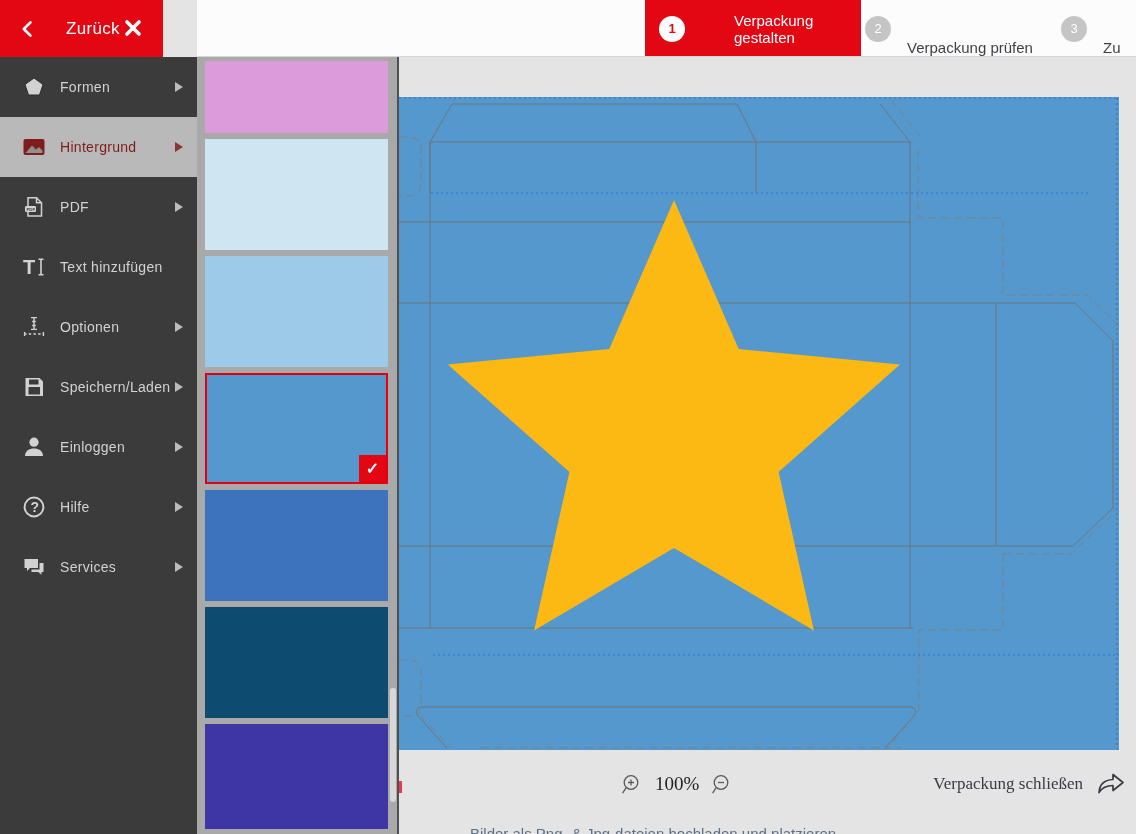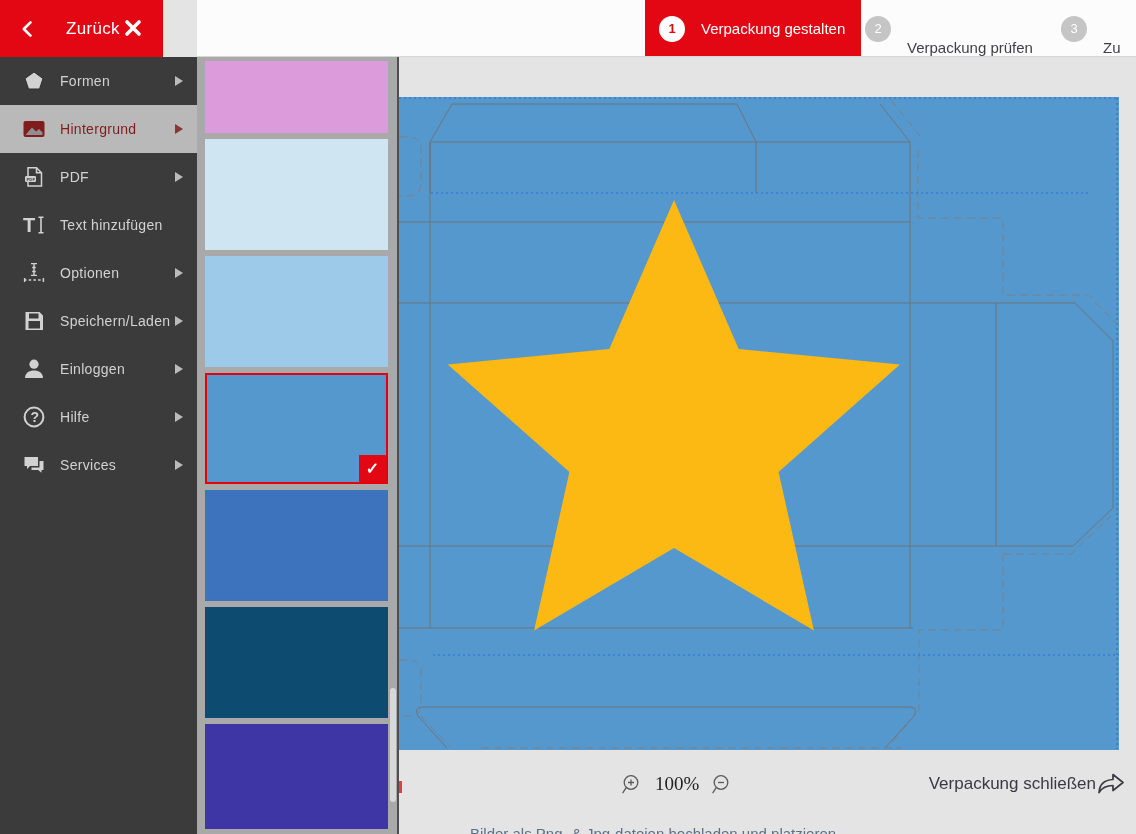--- a/index.html
+++ b/index.html
@@ -14,30 +14,30 @@
   .close-btn { position:absolute; right:18px; top:16px; width:24px; height:24px; cursor:pointer; }
 
   
   .topbar { position:absolute; left:197px; top:0; right:0; height:57px;
     background:#fcfcfc; border-bottom:1px solid #d6d6d6; overflow:hidden; z-index:25; }
   .step { position:absolute; top:0; height:57px; display:flex; align-items:center; gap:16px; }
   .step-circle { width:26px; height:26px; border-radius:50%; flex:0 0 auto;
     display:flex; align-items:center; justify-content:center; font-size:13px; }
   .step-1 { left:448px; width:216px; background:#e30613; padding-left:14px; }
   .step-1 .step-circle { background:#fff; color:#e30613; font-weight:bold; }
-  .step-1 .step-label { color:#fff; font-size:15px; }
+  .step-1 .step-label { color:#fff; font-size:15px;margin-left:33px; }
   .step-2 { left:668px; }
   .step-3 { left:864px; }
   .step-gray .step-circle { background:#c5c5c5; color:#fff; }
   .step-gray .step-label { color:#3f3f46; font-size:15px;margin-top:37px; }
 
   
   .sidebar { position:absolute; left:0; top:57px; width:197px; bottom:0;
     background:#3b3b3b; z-index:20; }
-  .side-item { position:relative; height:48px; display:flex; align-items:center;
+  .side-item { position:relative; height:60px; display:flex; align-items:center;
     color:#d2d2d2; cursor:pointer; }
   .side-item.selected { background:#b9b9b9; color:#7f1d1d; }
   .side-icon { position:absolute; left:22px; width:24px; height:24px; color:inherit; }
   .side-icon svg { width:100%; height:100%; display:block; }
   .side-label { position:absolute; left:60px; font-size:14px; letter-spacing:.3px; }
   .side-arrow { position:absolute; right:14px; width:0; height:0;
     border-left:8px solid currentColor; border-top:5px solid transparent;
     border-bottom:5px solid transparent; opacity:.85; }
 
   
@@ -59,21 +59,21 @@
   .artwork { position:absolute; left:1px; top:40px; width:720px; height:653px;
     background:#5598ce; }
   .artwork svg { position:absolute; inset:0; }
 
   .zoom-controls { position:absolute; left:222px; top:716px; display:flex;
     align-items:flex-start; gap:11px; }
   .zoom-btn { width:24px; height:24px; cursor:pointer; }
   .zoom-level { font-family:"Liberation Serif", serif; font-size:19px; color:#222; }
 
   .close-control { position:absolute; right:10px; top:714px; display:flex;
-    align-items:center; cursor:pointer; }
+    align-items:center; gap:13px; cursor:pointer;font-family:Liberation Serif, serif; }
   .close-control-label { font-size:17px; color:#3a3a44; }
   .share-icon { width:30px; height:26px; }
 
   .red-tick { position:absolute; left:0; top:724px; width:4px; height:12px; background:#e23b50; }
   .hint-clipped { position:absolute; left:72px; top:768px; width:470px; height:9px;
     overflow:hidden; font-size:15px; color:#5c7086; }
 </style>
 </head>
 <body>
 

